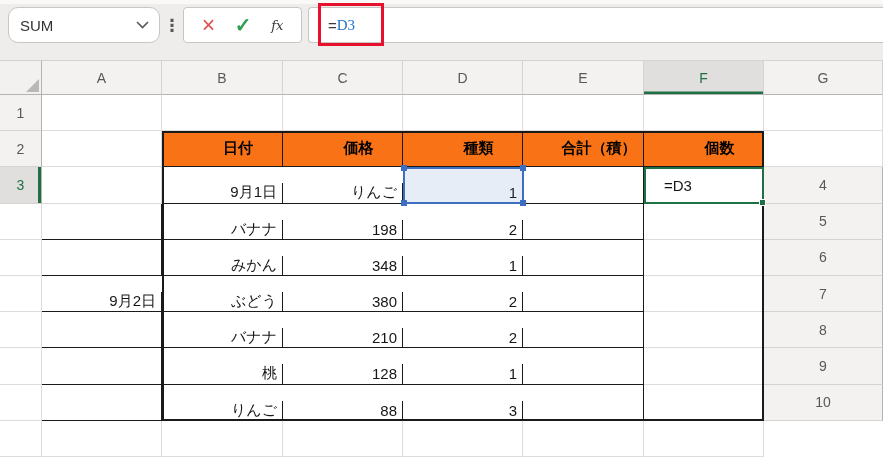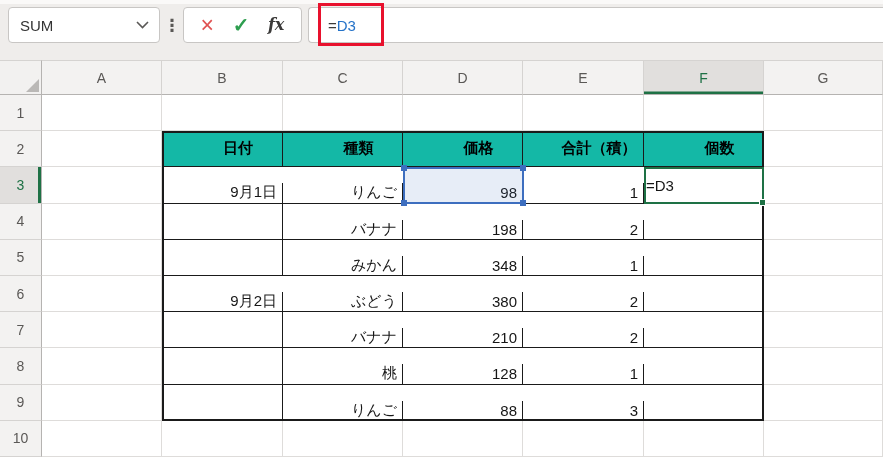--- a/index.html
+++ b/index.html
@@ -4,36 +4,36 @@
 <style>
   * { box-sizing: border-box; margin: 0; padding: 0; }
   html, body { width: 883px; height: 457px; overflow: hidden; background: #fff;
     font-family: "Liberation Sans", "DejaVu Sans", sans-serif; }
   .app { position: relative; width: 883px; height: 457px; }
 
   
   .toolbar { position: absolute; left: 0; top: 0; width: 883px; height: 60px; background: #EFEDEB; }
   .top-strip { position: absolute; left: 0; top: 0; width: 883px; height: 4px; background: #FAF9F8; }
   .name-box { position: absolute; left: 8px; top: 7px; width: 152px; height: 36px; background: #fff;
-    border: 1px solid #C8C6C4; border-radius: 4px; display: flex; align-items: center;
+    border: 1px solid #C8C6C4; border-radius: 10px; display: flex; align-items: center;
     justify-content: space-between; padding: 0 10px 0 11px; font-size: 15px; color: #333; cursor: default; }
   .splitter { position: absolute; left: 162px; top: 7px; width: 20px; height: 36px; display: flex;
     align-items: center; justify-content: center; font-size: 17px; color: #5A5856; font-weight: 700; }
   .fbtns { position: absolute; left: 183px; top: 7px; width: 119px; height: 36px; background: #fff;
     border: 1px solid #C8C6C4; border-radius: 4px; display: flex; align-items: center;
     justify-content: space-evenly; }
   .fbtns button { background: none; border: none; cursor: pointer; line-height: 1; padding: 0 2px; }
   .btn-cancel { color: #E05252; font-size: 23px; font-weight: 400; }
   .btn-enter { color: #2E9E4F; font-size: 20px; font-weight: 700; }
-  .btn-fx { font-family: "DejaVu Serif", serif; font-style: italic; font-size: 16px; color: #3B3A39; font-weight: bold; }
+  .btn-fx { font-family: "DejaVu Serif", serif; font-style: italic; font-size: 13px; color: #3B3A39; }
   .formula-input { position: absolute; left: 308px; top: 7px; width: 575px; height: 36px; background: #fff;
     border: 1px solid #C8C6C4; border-right: none; border-radius: 4px 0 0 4px; display: flex;
     align-items: center; padding-left: 19px; font-size: 15px; }
   .formula-input .eq { color: #3B3A39; }
-  .formula-input .ref { color: #2472C8; }
+  .formula-input .ref { color: #2472C8; font-family: Liberation Serif, serif; }
   .red-box { position: absolute; left: 318px; top: 3px; width: 66px; height: 43px;
     border: 3px solid #E8112D; pointer-events: none; z-index: 6; }
 
   
   .sheet { position: absolute; left: 0; top: 60px; width: 883px; height: 397px; background: #fff;
     display: grid; grid-template-columns: 42px 120px 121px 120px 120px 121px 120px 119px;
     grid-template-rows: 35px repeat(10, 36.2px); }
   .corner { position: relative; background: #F2F1F0; border-top: 1px solid #D5D3D1;
     border-right: 1px solid #B5B3B1; border-bottom: 1px solid #B5B3B1; }
   .tri { position: absolute; right: 2px; bottom: 2px; width: 0; height: 0;
@@ -43,34 +43,34 @@
     font-size: 14px; color: #5A5856; cursor: default; }
   .colhdr.sel { background: #E1DFDD; color: #1E7145; box-shadow: inset 0 -2.5px 0 #1E7145; }
   .rowhdr { background: #F3F2F1; border-right: 1px solid #B5B3B1; border-bottom: 1px solid #D5D3D1;
     display: flex; align-items: center; justify-content: center; font-size: 14px; color: #5A5856;
     cursor: default; }
   .rowhdr.sel { background: #E1DFDD; color: #1E7145; box-shadow: inset -3px 0 0 #1E7145; }
   .cell { background: #fff; border-right: 1px solid #DEDCDA; border-bottom: 1px solid #DEDCDA;
     display: flex; align-items: center; padding: 0 5px; font-size: 15px; color: #161616;
     overflow: hidden; white-space: nowrap; }
   .cell.tbl { border-right: 1px solid #1A1A1A; border-bottom: 1px solid #1A1A1A; }
-  .cell.th { background: #14b8a6; font-weight: 700; justify-content: center; color: #000; padding-left: 37px; }
+  .cell.th { background: #f97316; font-weight: 700; justify-content: center; color: #000; padding-left: 37px; }
   .ar { justify-content: flex-end; margin-top: 16px; }
 
   
   .table-outline { position: absolute; left: 162px; top: 131px; width: 602px; height: 290px;
     border: 2px solid #1A1A1A; pointer-events: none; }
   .ref-cell { position: absolute; left: 403px; top: 167px; width: 121px; height: 37px;
     border: 2px solid #3D6EBF; background: rgba(68,114,196,0.13); pointer-events: none; z-index: 3; }
   .handle { position: absolute; width: 6px; height: 6px; background: #3D6EBF; }
   .h-tl { left: -4px; top: -4px; } .h-tr { right: -4px; top: -4px; }
   .h-bl { left: -4px; bottom: -4px; } .h-br { right: -4px; bottom: -4px; }
   .active-cell { position: absolute; left: 644px; top: 167px; width: 120px; height: 37px;
     border: 2px solid #1E7145; background: #fff; display: flex; align-items: center;
-    padding: 0 0; font-size: 15px; color: #161616; z-index: 4; }
+    padding: 0 18px; font-size: 15px; color: #161616; z-index: 4; }
   .fill-handle { position: absolute; right: -4px; bottom: -4px; width: 7px; height: 7px;
     background: #1E7145; border: 1px solid #fff; }
 </style>
 </head>
 <body>
 
 <div class="app">
 
   <div class="toolbar">
     <div class="top-strip"></div>
@@ -113,30 +113,29 @@
       <div class="cell"></div>
       <div class="cell"></div>
       <div class="cell"></div>
       <div class="cell"></div>
       <div class="cell"></div>
       <div class="cell"></div>
       <div class="cell"></div>
       <div class="rowhdr">2</div>
       <div class="cell"></div>
       <div class="cell tbl th">日付</div>
+      <div class="cell tbl th">価格</div>
       <div class="cell tbl th">種類</div>
-      <div class="cell tbl th">価格</div>
       <div class="cell tbl th">合計（積）</div>
       <div class="cell tbl th">個数</div>
       <div class="cell"></div>
       <div class="rowhdr sel">3</div>
       <div class="cell"></div>
       <div class="cell tbl ar">9月1日</div>
       <div class="cell tbl ar">りんご</div>
-      <div class="cell tbl ar">98</div>
       <div class="cell tbl ar">1</div>
       <div class="cell tbl"></div>
       <div class="cell"></div>
       <div class="rowhdr">4</div>
       <div class="cell"></div>
       <div class="cell tbl"></div>
       <div class="cell tbl ar">バナナ</div>
       <div class="cell tbl ar">198</div>
       <div class="cell tbl ar">2</div>
       <div class="cell tbl"></div>

